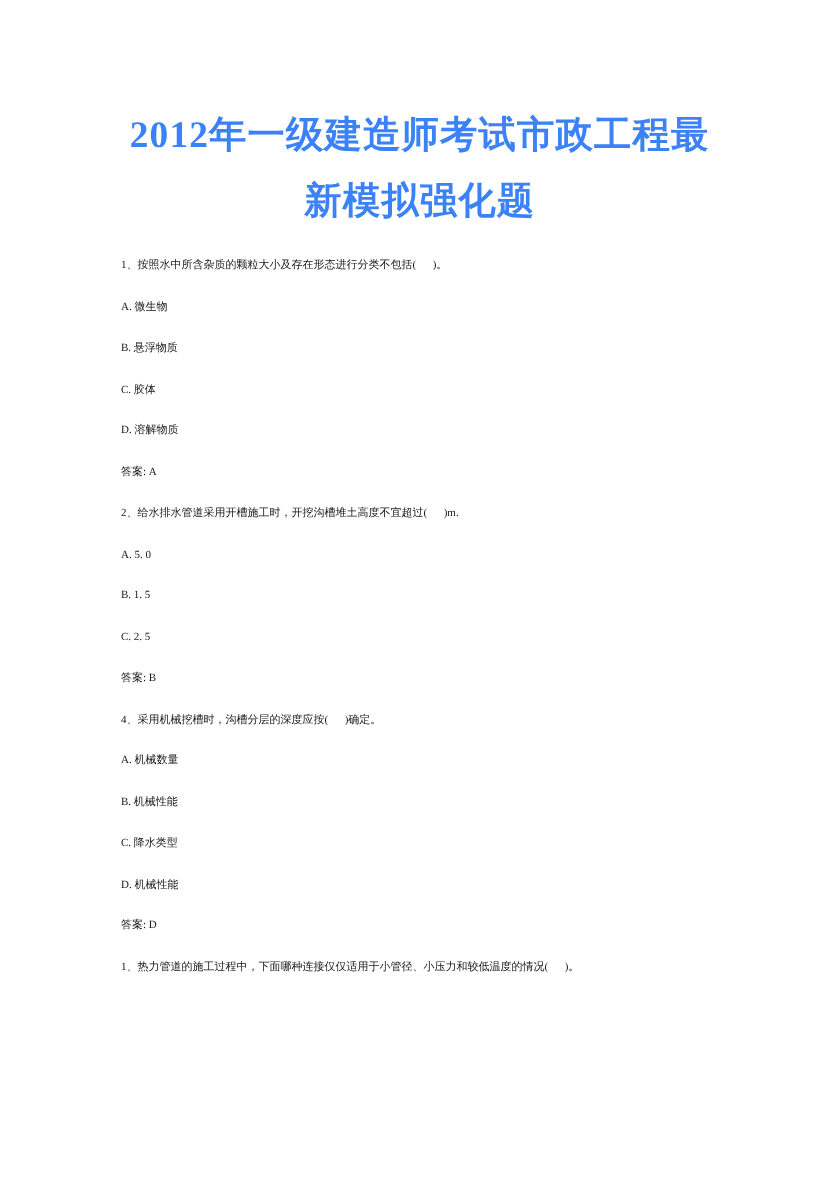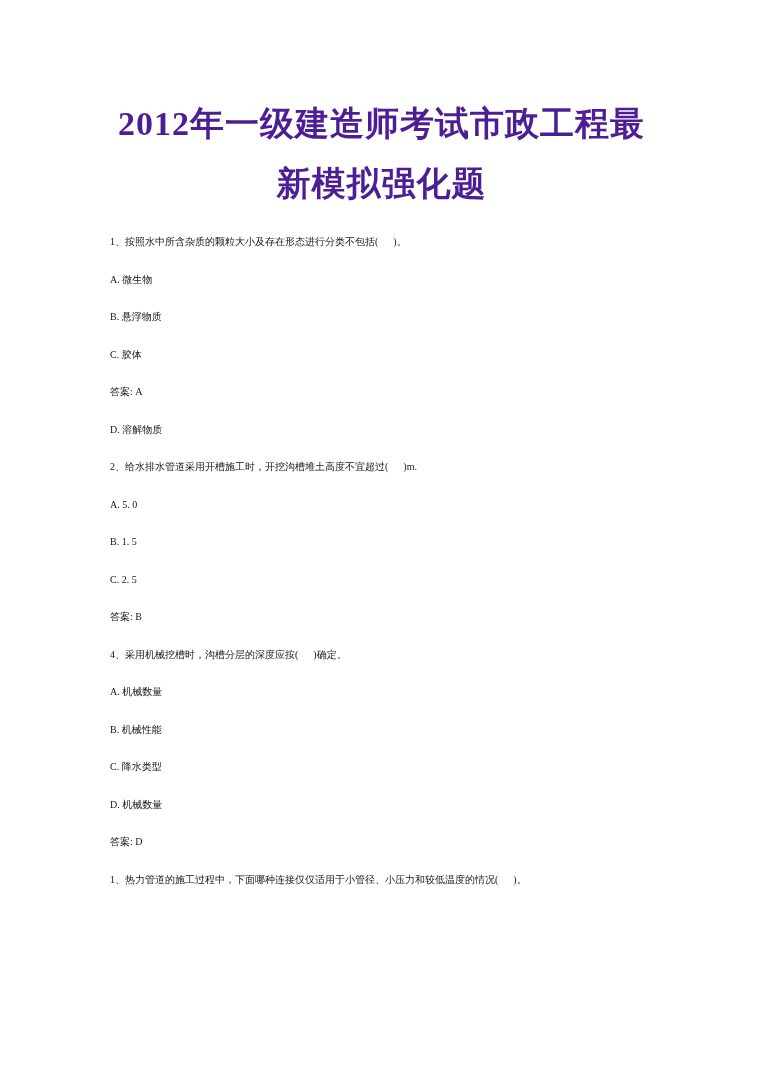--- a/index.html
+++ b/index.html
@@ -16,21 +16,21 @@
     font-family: "Liberation Serif", "DejaVu Serif", serif;
     color: #161616;
   }
   .title {
     margin: 94px 60px 0 60px;
     text-align: center;
     font-size: 34px;
     font-weight: 700;
     line-height: 60px;
     letter-spacing: 1px;
-    color: #4c1d95;
+    color: #3b82f6;
   }
   .title-line {
     display: block;
     white-space: nowrap;
   }
   .body-text {
     margin: 17px 106px 0 110px;
     font-size: 10px;
     line-height: 22.5px;
   }
@@ -49,32 +49,32 @@
     <span class="title-line">2012年一级建造师考试市政工程最</span>
     <span class="title-line">新模拟强化题</span>
   </h1>
 
   <div class="body-text">
 
     <p>1、按照水中所含杂质的颗粒大小及存在形态进行分类不包括(      )。</p>
     <p>A. 微生物</p>
     <p>B. 悬浮物质</p>
     <p>C. 胶体</p>
+    <p>D. 溶解物质</p>
     <p>答案: A</p>
-    <p>D. 溶解物质</p>
 
     <p>2、给水排水管道采用开槽施工时，开挖沟槽堆土高度不宜超过(      )m.</p>
     <p>A. 5. 0</p>
     <p>B. 1. 5</p>
     <p>C. 2. 5</p>
     <p>答案: B</p>
 
     <p>4、采用机械挖槽时，沟槽分层的深度应按(      )确定。</p>
     <p>A. 机械数量</p>
     <p>B. 机械性能</p>
     <p>C. 降水类型</p>
-    <p>D. 机械数量</p>
+    <p>D. 机械性能</p>
     <p>答案: D</p>
 
     <p>1、热力管道的施工过程中，下面哪种连接仅仅适用于小管径、小压力和较低温度的情况(      )。</p>
 
   </div>
 </div>
 
 </body></html>

